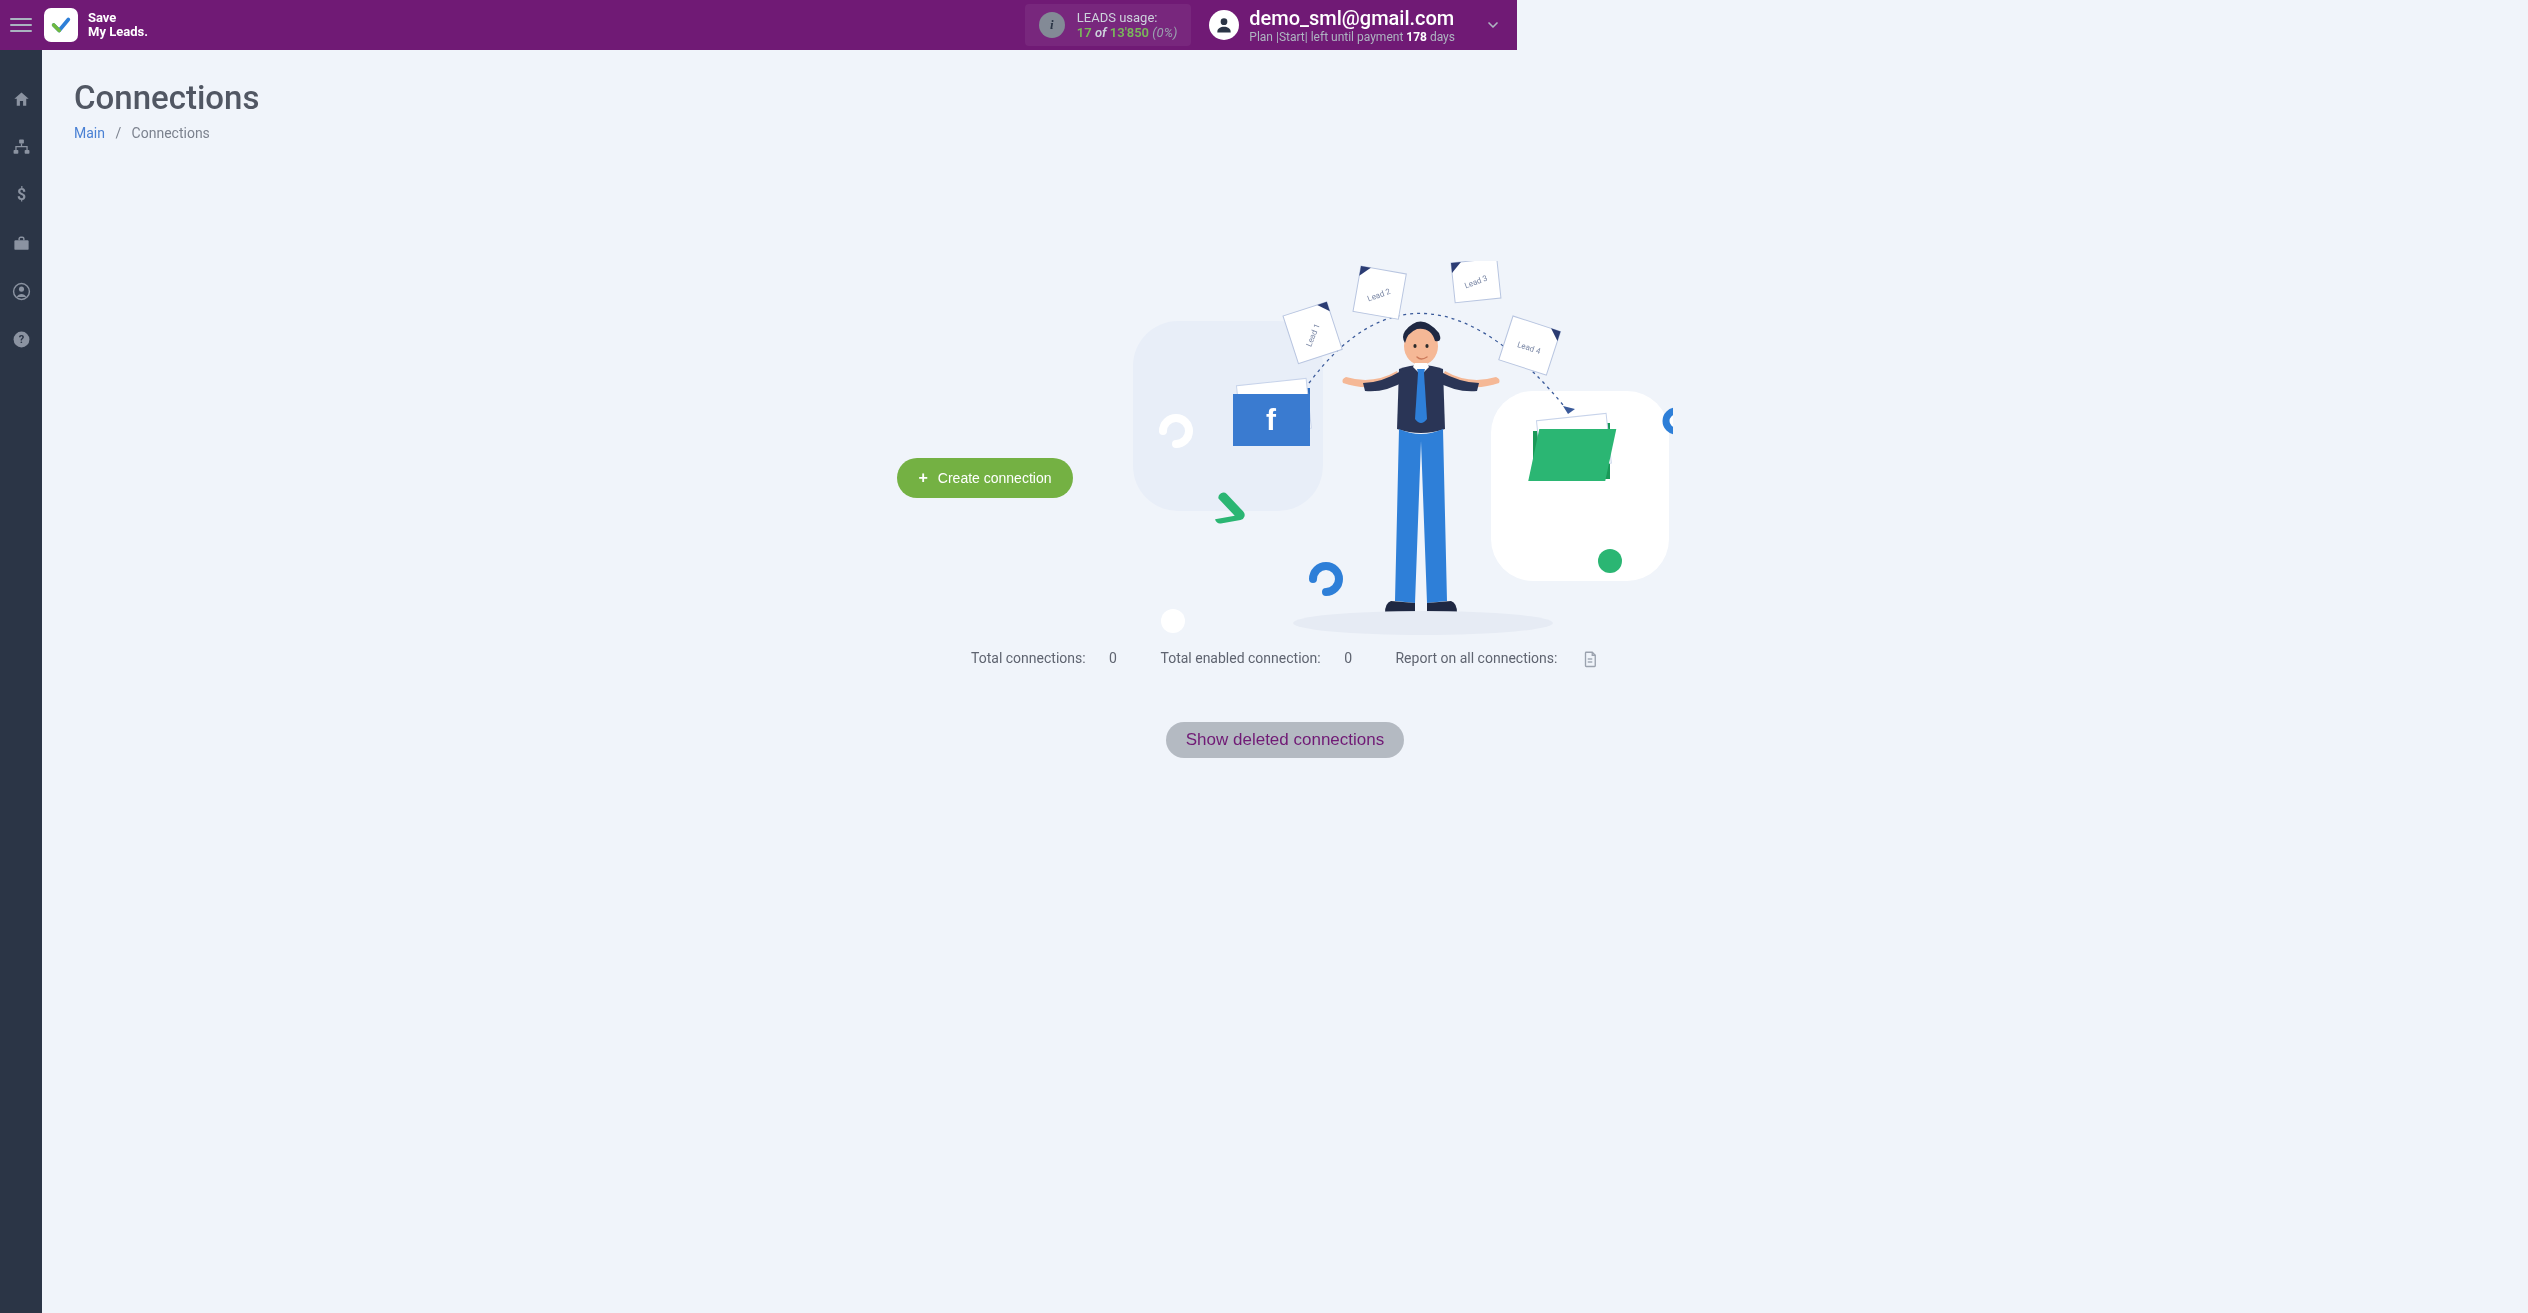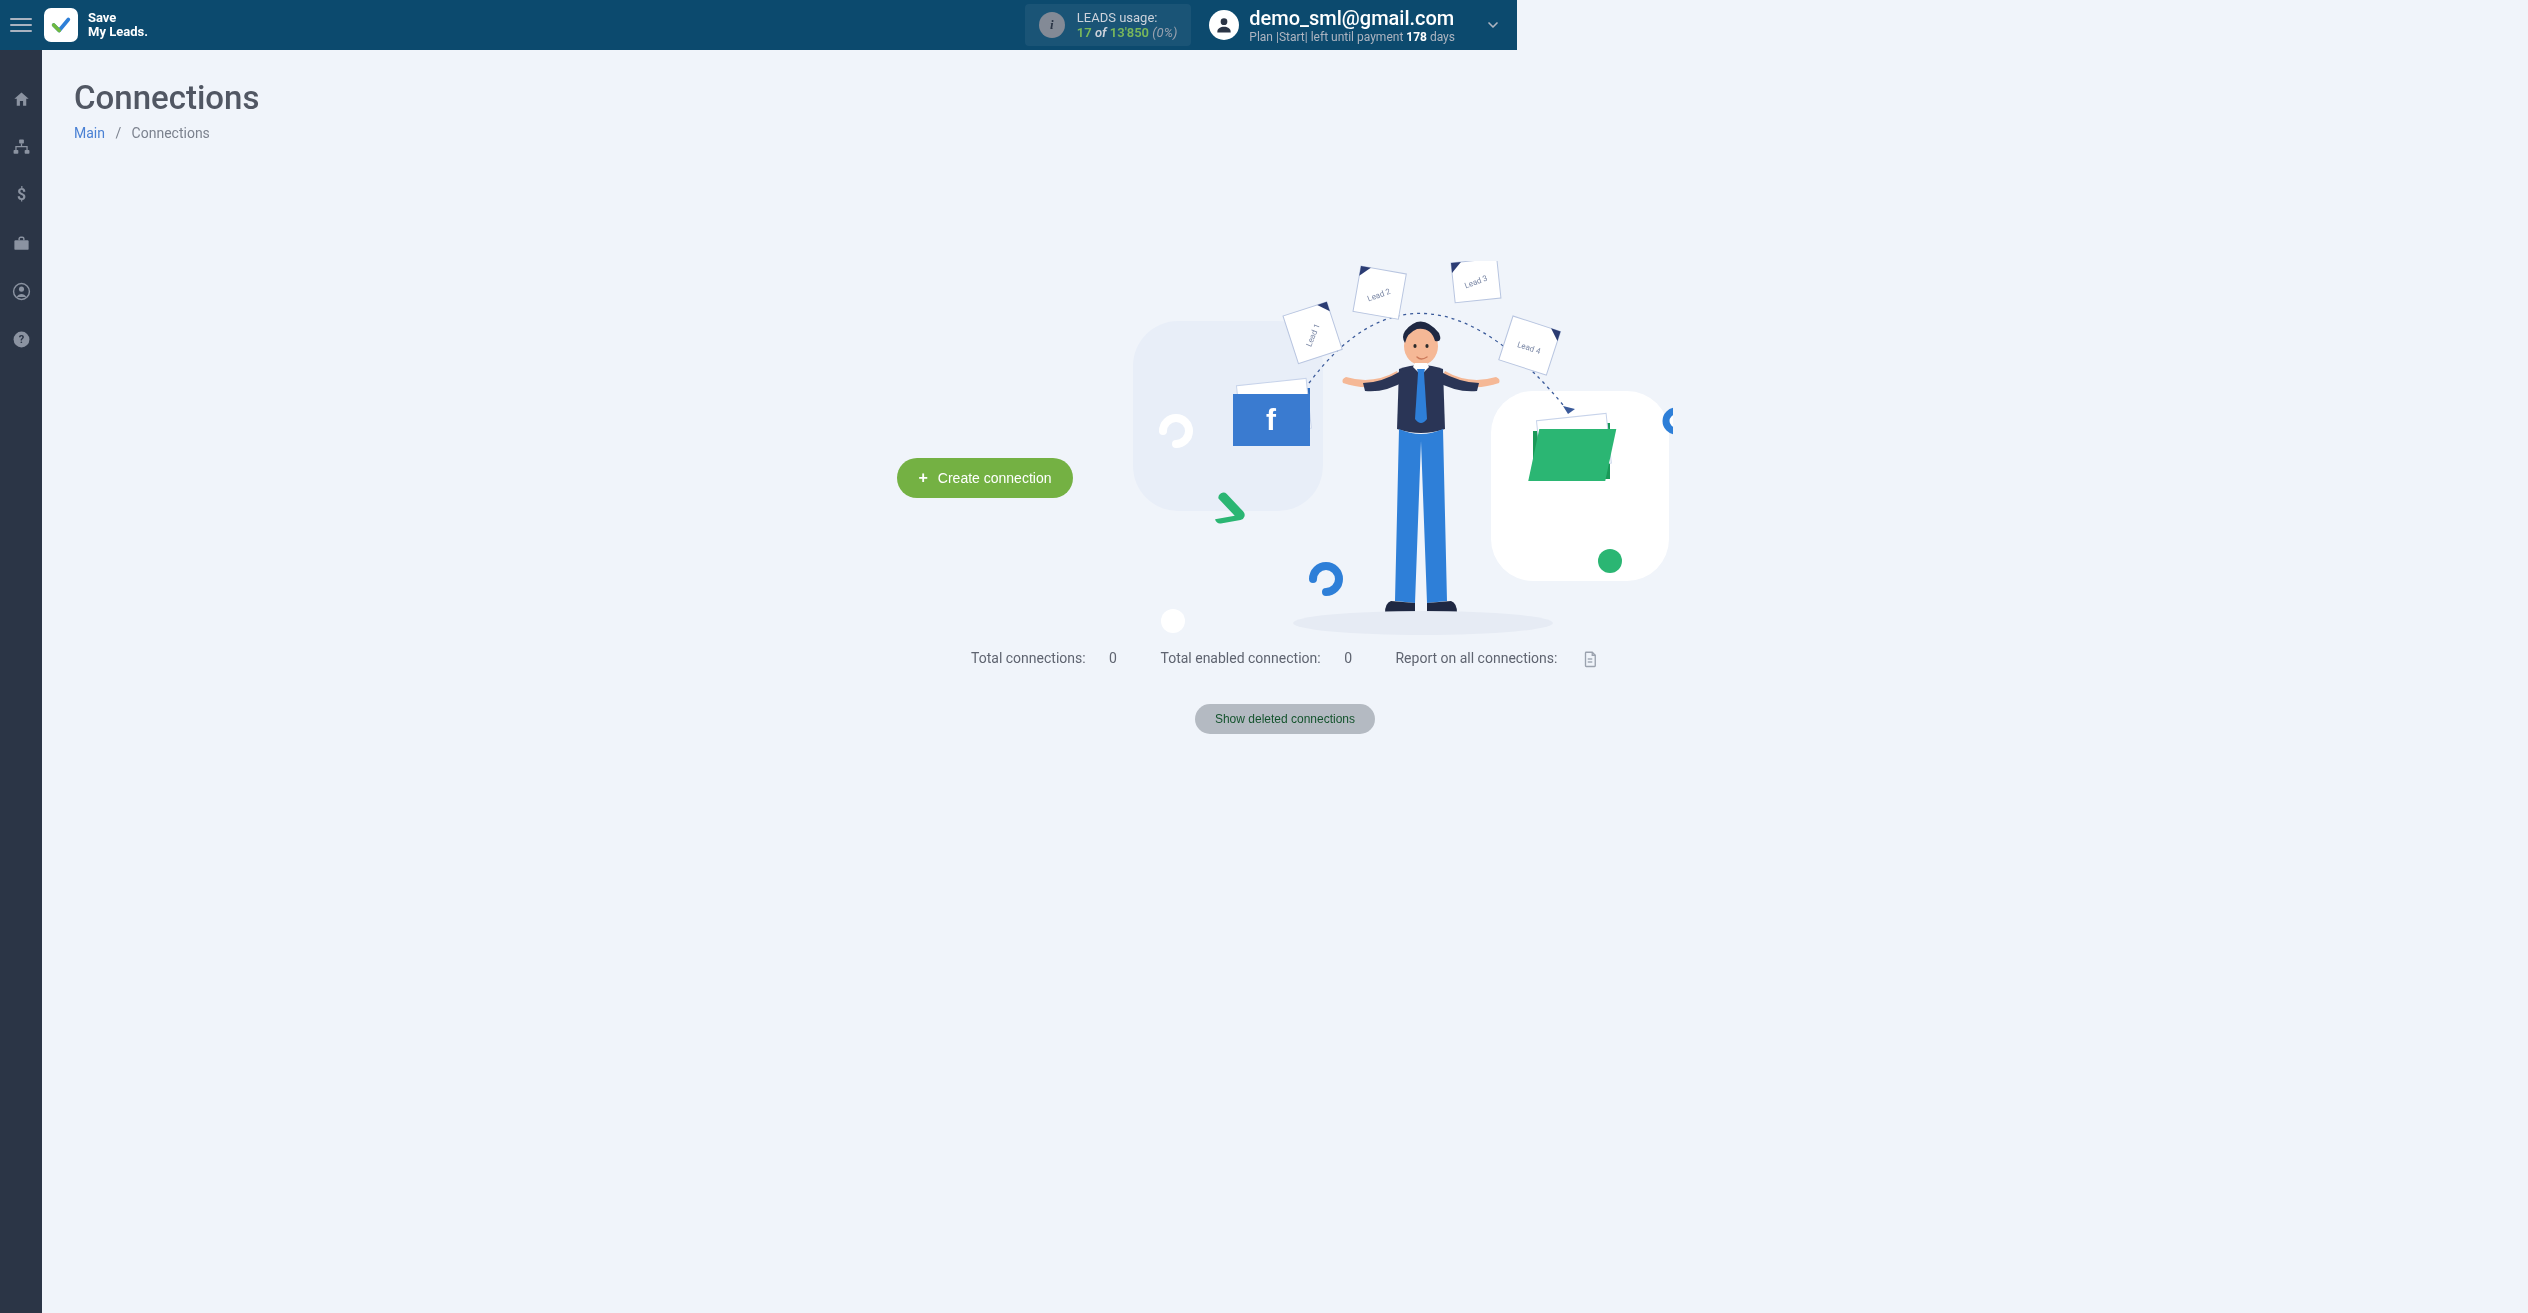--- a/index.html
+++ b/index.html
@@ -5,21 +5,21 @@
 * { margin: 0; padding: 0; box-sizing: border-box; }
 body {
   font-family: -apple-system, BlinkMacSystemFont, "Segoe UI", Roboto, Helvetica, Arial, sans-serif;
   background: #f0f4fa;
   width: 1517px;
   height: 788px;
   overflow: hidden;
 }
 .topbar {
   height: 50px;
-  background: #0c4a6e;
+  background: #701a75;
   display: flex;
   align-items: center;
   padding: 0 10px;
   color: #fff;
 }
 .hamburger {
   width: 22px; height: 22px;
   display:flex; flex-direction:column; justify-content:center; gap:4px;
   margin-right: 12px; cursor:pointer;
 }
@@ -91,23 +91,23 @@
 .stats-row {
   position:absolute; left:0; right:0; top: 600px;
   text-align:center; font-size:14px; color:#5f6470;
 }
 .stats-row span { margin: 0 10px; }
 .file-icon {
   display:inline-flex; width:18px; height:18px; vertical-align:middle;
   margin-left:4px; cursor:pointer;
 }
 .show-deleted-btn {
-  margin-top: 36px;
-  background:#b4bac2; color:#14532d; border:none; border-radius:18px;
-  padding:8px 20px; font-size:12px; cursor:pointer;
+  margin-top: 54px;
+  background:#b4bac2; color:#701a75; border:none; border-radius:18px;
+  padding:8px 20px; font-size:17px; cursor:pointer;
 }
 </style>
 </head>
 <body>
 
 <div class="topbar">
   <div class="hamburger">
     <span></span>
       <span></span>
       <span></span>

